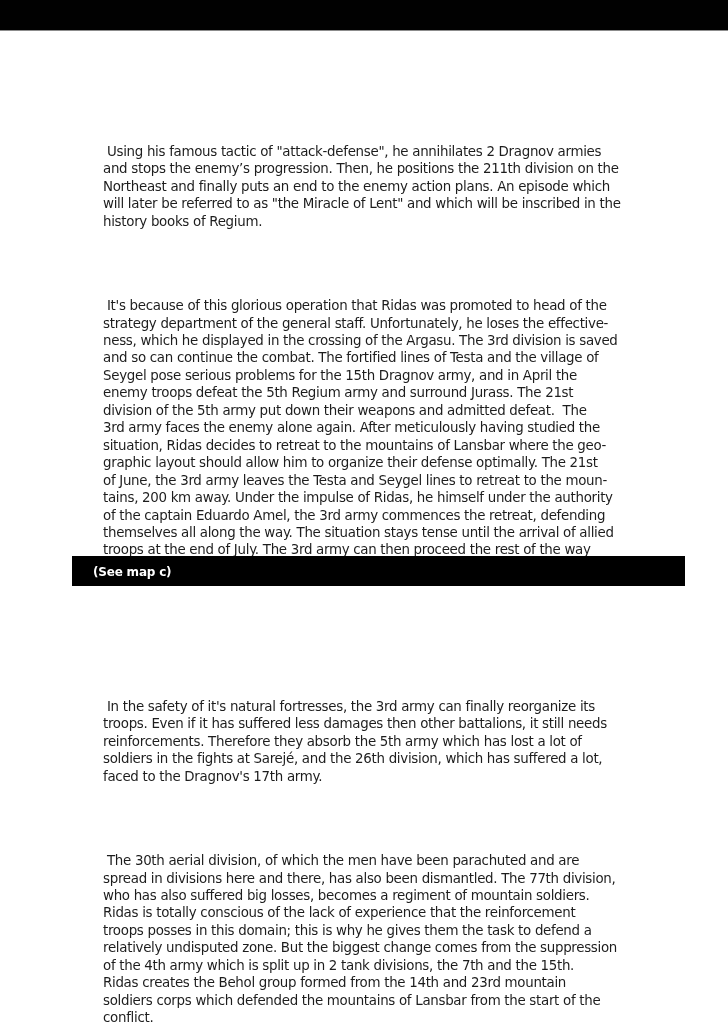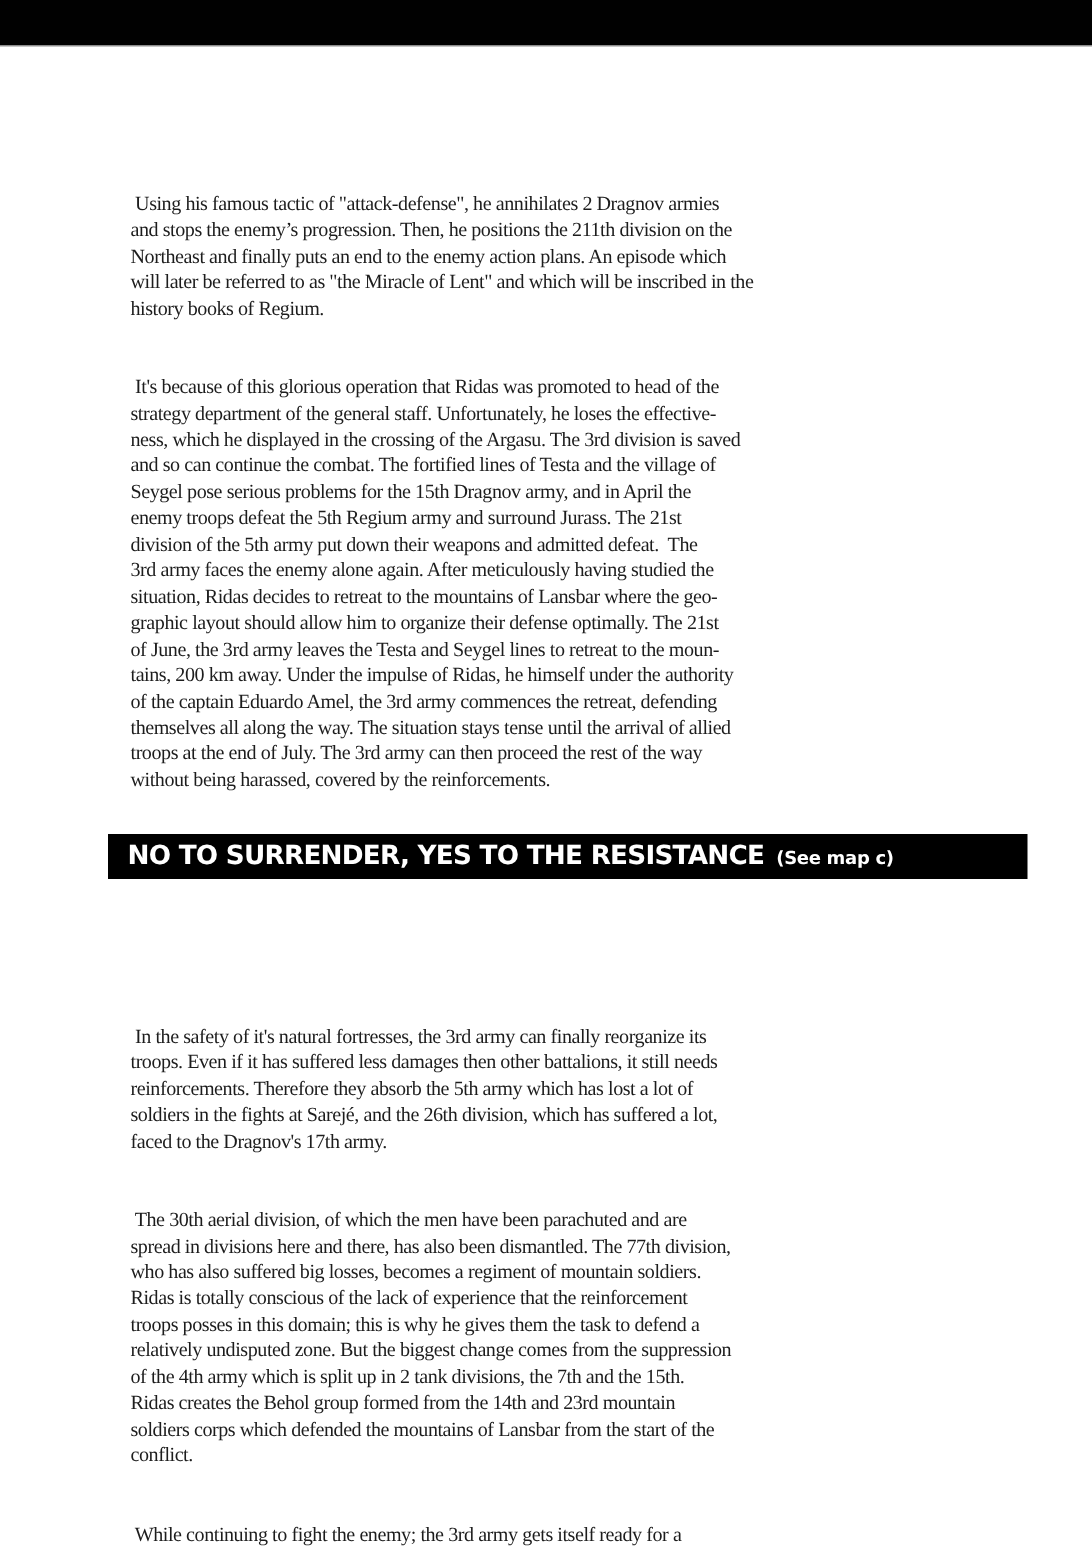--- a/index.html
+++ b/index.html
@@ -20,21 +20,21 @@
     box-shadow: 0 1px 0 rgba(0,0,0,0.45);
   }
   .body-text {
     position: absolute;
     white-space: pre;
     font-size: 13.4px;
     line-height: 17.45px;
     letter-spacing: -0.3px;
     color: #1d1d1d;
   }
-  .body-text p.para { margin: 0; padding: 0; font-family: Liberation Serif, serif; }
+  .body-text p.para { margin: 16px; padding: 0; }
   #section1 { left: 87px; top: 92px; }
   #section2 { left: 87px; top: 647px; }
   .heading-bar {
     position: absolute;
     left: 72px; top: 556px;
     width: 613px; height: 30px;
     background: #000000;
     box-sizing: border-box;
     padding-left: 13px;
     display: flex;
@@ -81,21 +81,20 @@
 graphic layout should allow him to organize their defense optimally. The 21st
 of June, the 3rd army leaves the Testa and Seygel lines to retreat to the moun-
 tains, 200 km away. Under the impulse of Ridas, he himself under the authority
 of the captain Eduardo Amel, the 3rd army commences the retreat, defending
 themselves all along the way. The situation stays tense until the arrival of allied
 troops at the end of July. The 3rd army can then proceed the rest of the way
 without being harassed, covered by the reinforcements.</p>
 </div>
 
 <div class="heading-bar">
-  <span class="heading-title">NO TO SURRENDER, YES TO THE RESISTANCE</span>
   <span class="heading-sub">(See map c)</span>
 </div>
 
 <div class="body-text" id="section2">
   <p class="para"> In the safety of it's natural fortresses, the 3rd army can finally reorganize its
 troops. Even if it has suffered less damages then other battalions, it still needs
 reinforcements. Therefore they absorb the 5th army which has lost a lot of
 soldiers in the fights at Sarejé, and the 26th division, which has suffered a lot,
 faced to the Dragnov's 17th army.</p>
   <p class="para"> The 30th aerial division, of which the men have been parachuted and are

